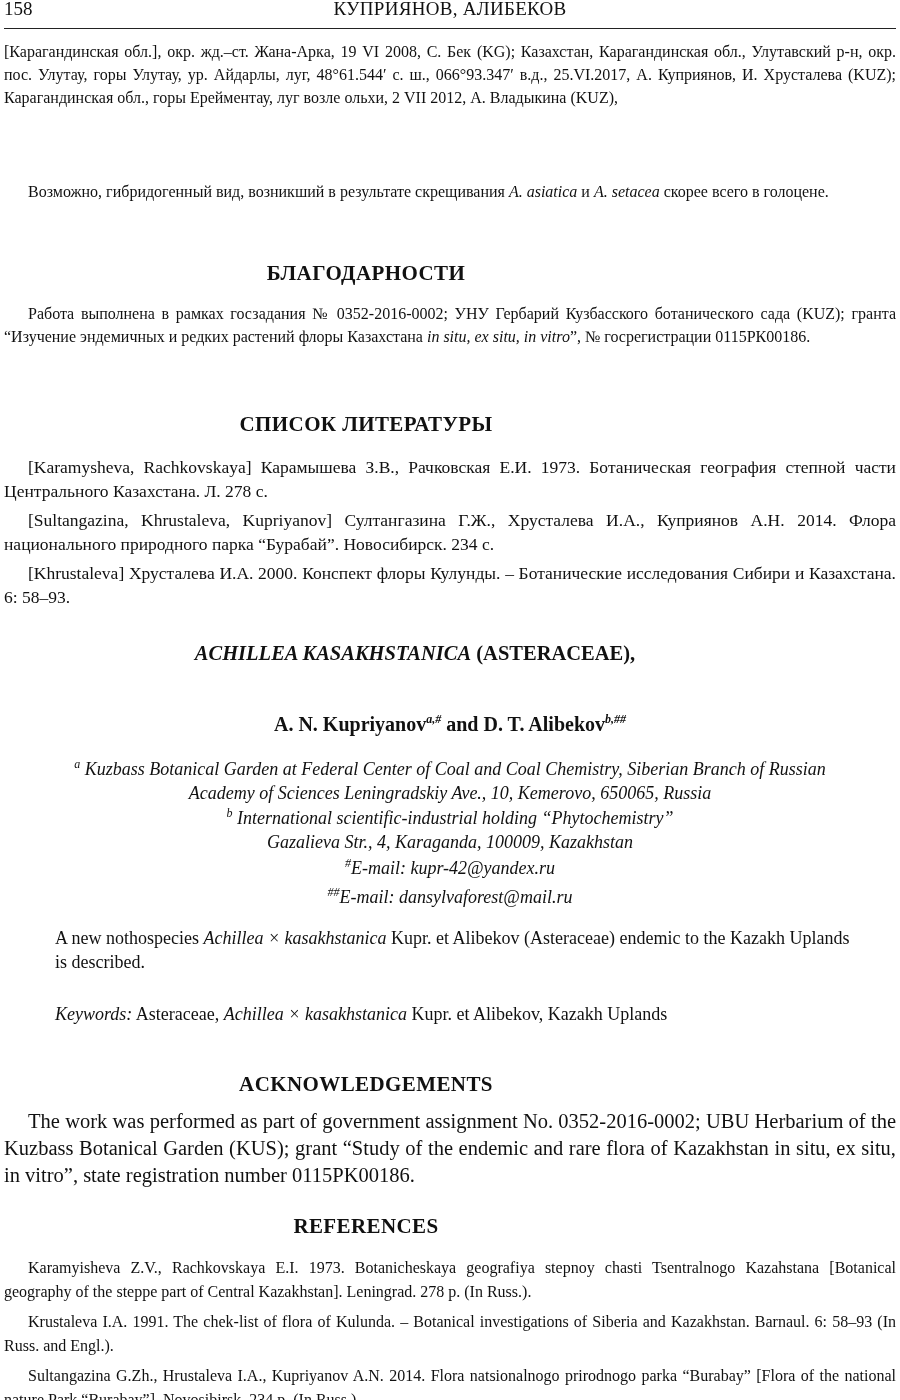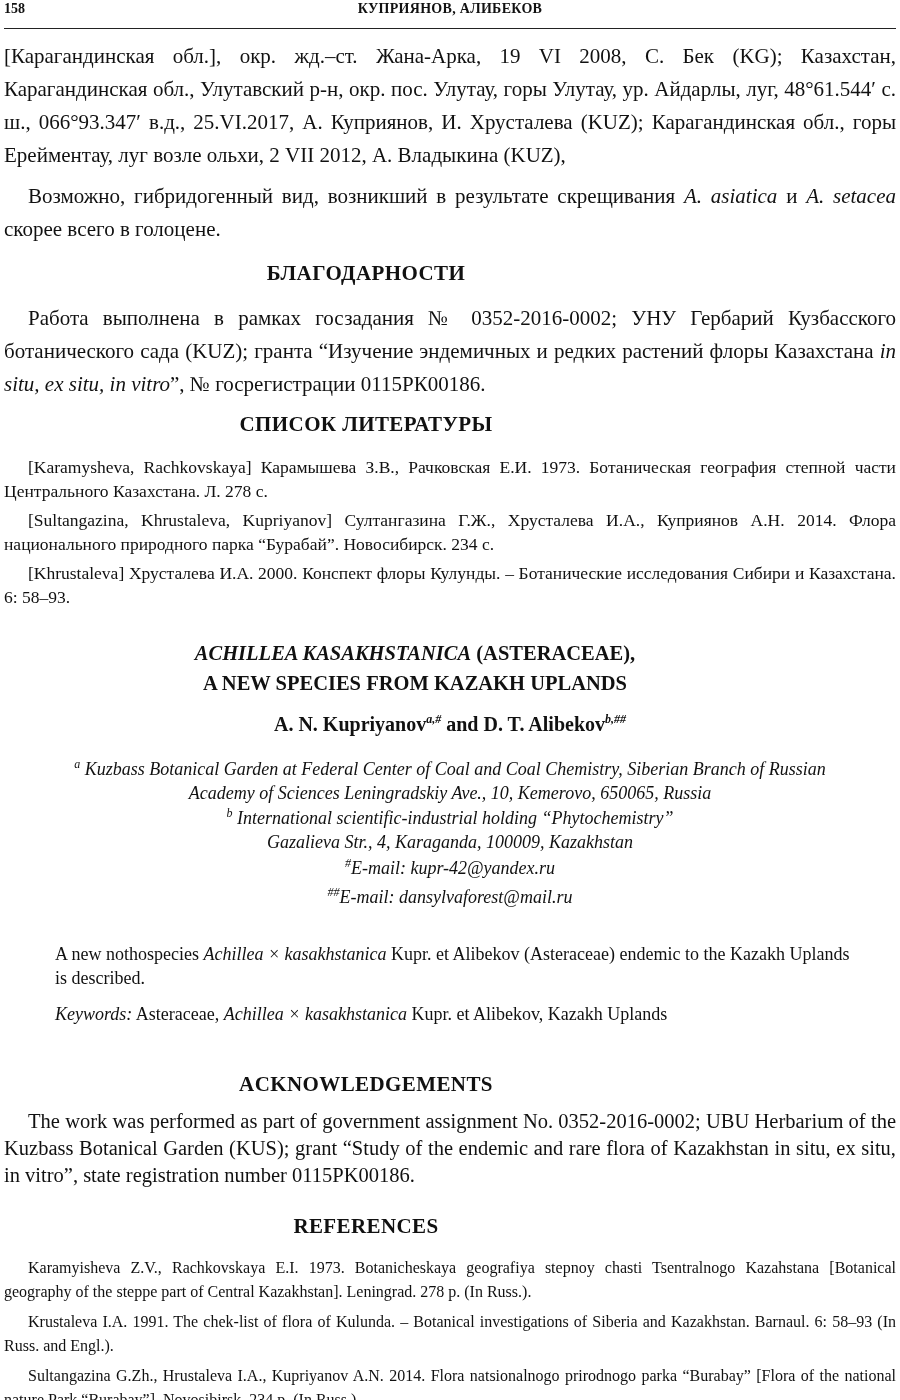--- a/index.html
+++ b/index.html
@@ -6,27 +6,27 @@
   body {
     width: 900px; height: 1400px; overflow: hidden;
     font-family: "Liberation Serif", "DejaVu Serif", serif;
     color: #111111;
     position: relative;
   }
   .page { position: absolute; left: 0; top: 0; width: 900px; height: 1400px; }
   .running-header {
     position: absolute; left: 4px; right: 4px; top: 0; height: 28px;
     border-bottom: 1.5px solid #222;
-    font-size: 14px; line-height: 22px; font-weight: bold;
+    font-size: 19px; line-height: 22px;
   }
   .running-header .pg { position: absolute; left: 0; top: -2px; }
   .running-header .authors { position: absolute; left: 0; right: 0; top: -2px; text-align: center; letter-spacing: 0.3px; }
 
   .block { position: absolute; left: 4px; width: 892px; }
-  .para { font-size: 21px; line-height: 33px; text-align: justify; margin: 0; }
+  .para { font-size: 16px; line-height: 23px; text-align: justify; margin: 0; }
   .para.indent { text-indent: 24px; }
   .heading { position: absolute; left: 0; width: 732px; text-align: center; font-size: 21px; letter-spacing: 0.4px; margin: 0; }
   .refs p { font-size: 17.5px; line-height: 23.5px; text-align: justify; margin: 0 0 6px 0; text-indent: 24px; }
   .title { position: absolute; left: 0; width: 830px; text-align: center; font-weight: bold; font-size: 20.5px; line-height: 30px; margin: 0; }
   .author-line { position: absolute; left: 0; width: 900px; text-align: center; font-weight: bold; font-size: 20px; margin: 0; }
   sup { font-size: 12px; font-style: italic; font-weight: bold; }
   .affil { position: absolute; left: 0; width: 900px; text-align: center; font-style: italic; font-size: 18px; line-height: 24px; margin: 0; }
   .affil sup { font-weight: normal; }
   .abstract { position: absolute; left: 55px; width: 800px; font-size: 18px; line-height: 24px; margin: 0; }
   .en-refs p { font-size: 16px; line-height: 24px; text-align: justify; margin: 0 0 6px 0; text-indent: 24px; }
@@ -59,21 +59,20 @@
   <h2 class="heading" style="top:412px;">СПИСОК ЛИТЕРАТУРЫ</h2>
 
   <div class="block refs" style="top:456px;">
     <p>[Karamysheva, Rachkovskaya] Карамышева З.В., Рачковская Е.И. 1973. Ботаническая география степной части Центрального Казахстана. Л. 278 с.</p>
     <p>[Sultangazina, Khrustaleva, Kupriyanov] Султангазина Г.Ж., Хрусталева И.А., Куприянов А.Н. 2014. Флора национального природного парка “Бурабай”. Новосибирск. 234 с.</p>
     <p>[Khrustaleva] Хрусталева И.А. 2000. Конспект флоры Кулунды. – Ботанические исследования Сибири и Казахстана. 6: 58–93.</p>
   </div>
 
   <div class="title" style="top:638px;">
     <div><i>ACHILLEA KASAKHSTANICA</i><span> (ASTERACEAE),</span></div>
-    <div>A NEW SPECIES FROM KAZAKH UPLANDS</div>
   </div>
 
   <div class="author-line" style="top:712px;">
     <span>A. N. Kupriyanov</span><sup>a,#</sup><span> and </span><span>D. T. Alibekov</span><sup>b,##</sup>
   </div>
 
   <div class="affil" style="top:752px;">
     <div><sup>a</sup><span> Kuzbass Botanical Garden at Federal Center of Coal and Coal Chemistry, Siberian Branch of Russian</span></div>
     <div>Academy of Sciences Leningradskiy Ave., 10, Kemerovo, 650065, Russia</div>
   </div>
@@ -83,21 +82,21 @@
     <div>Gazalieva Str., 4, Karaganda, 100009, Kazakhstan</div>
   </div>
 
   <div class="affil" style="top:851px;">
     <sup>#</sup><span>E-mail: kupr-42@yandex.ru</span>
   </div>
   <div class="affil" style="top:880px;">
     <sup>##</sup><span>E-mail: dansylvaforest@mail.ru</span>
   </div>
 
-  <p class="abstract" style="top:926px;margin-top:16px;"><span>A new nothospecies </span><i>Achillea × kasakhstanica</i><span> Kupr. et Alibekov (Asteraceae) endemic to the Kazakh Uplands is described.</span></p>
+  <p class="abstract" style="top:926px;"><span>A new nothospecies </span><i>Achillea × kasakhstanica</i><span> Kupr. et Alibekov (Asteraceae) endemic to the Kazakh Uplands is described.</span></p>
 
   <p class="abstract" style="top:1002px;"><i>Keywords:</i><span> Asteraceae, </span><i>Achillea × kasakhstanica</i><span> Kupr. et Alibekov, Kazakh Uplands</span></p>
 
   <h2 class="heading" style="top:1072px;">ACKNOWLEDGEMENTS</h2>
 
   <div class="block" style="top:1108px;">
     <p class="para indent" style="font-size:20.5px;line-height:27px;">The work was performed as part of government assignment No. 0352-2016-0002; UBU Herbarium of the Kuzbass Botanical Garden (KUS); grant “Study of the endemic and rare flora of Kazakhstan in situ, ex situ, in vitro”, state registration number 0115PK00186.</p>
   </div>
 
   <h2 class="heading" style="top:1214px;">REFERENCES</h2>

